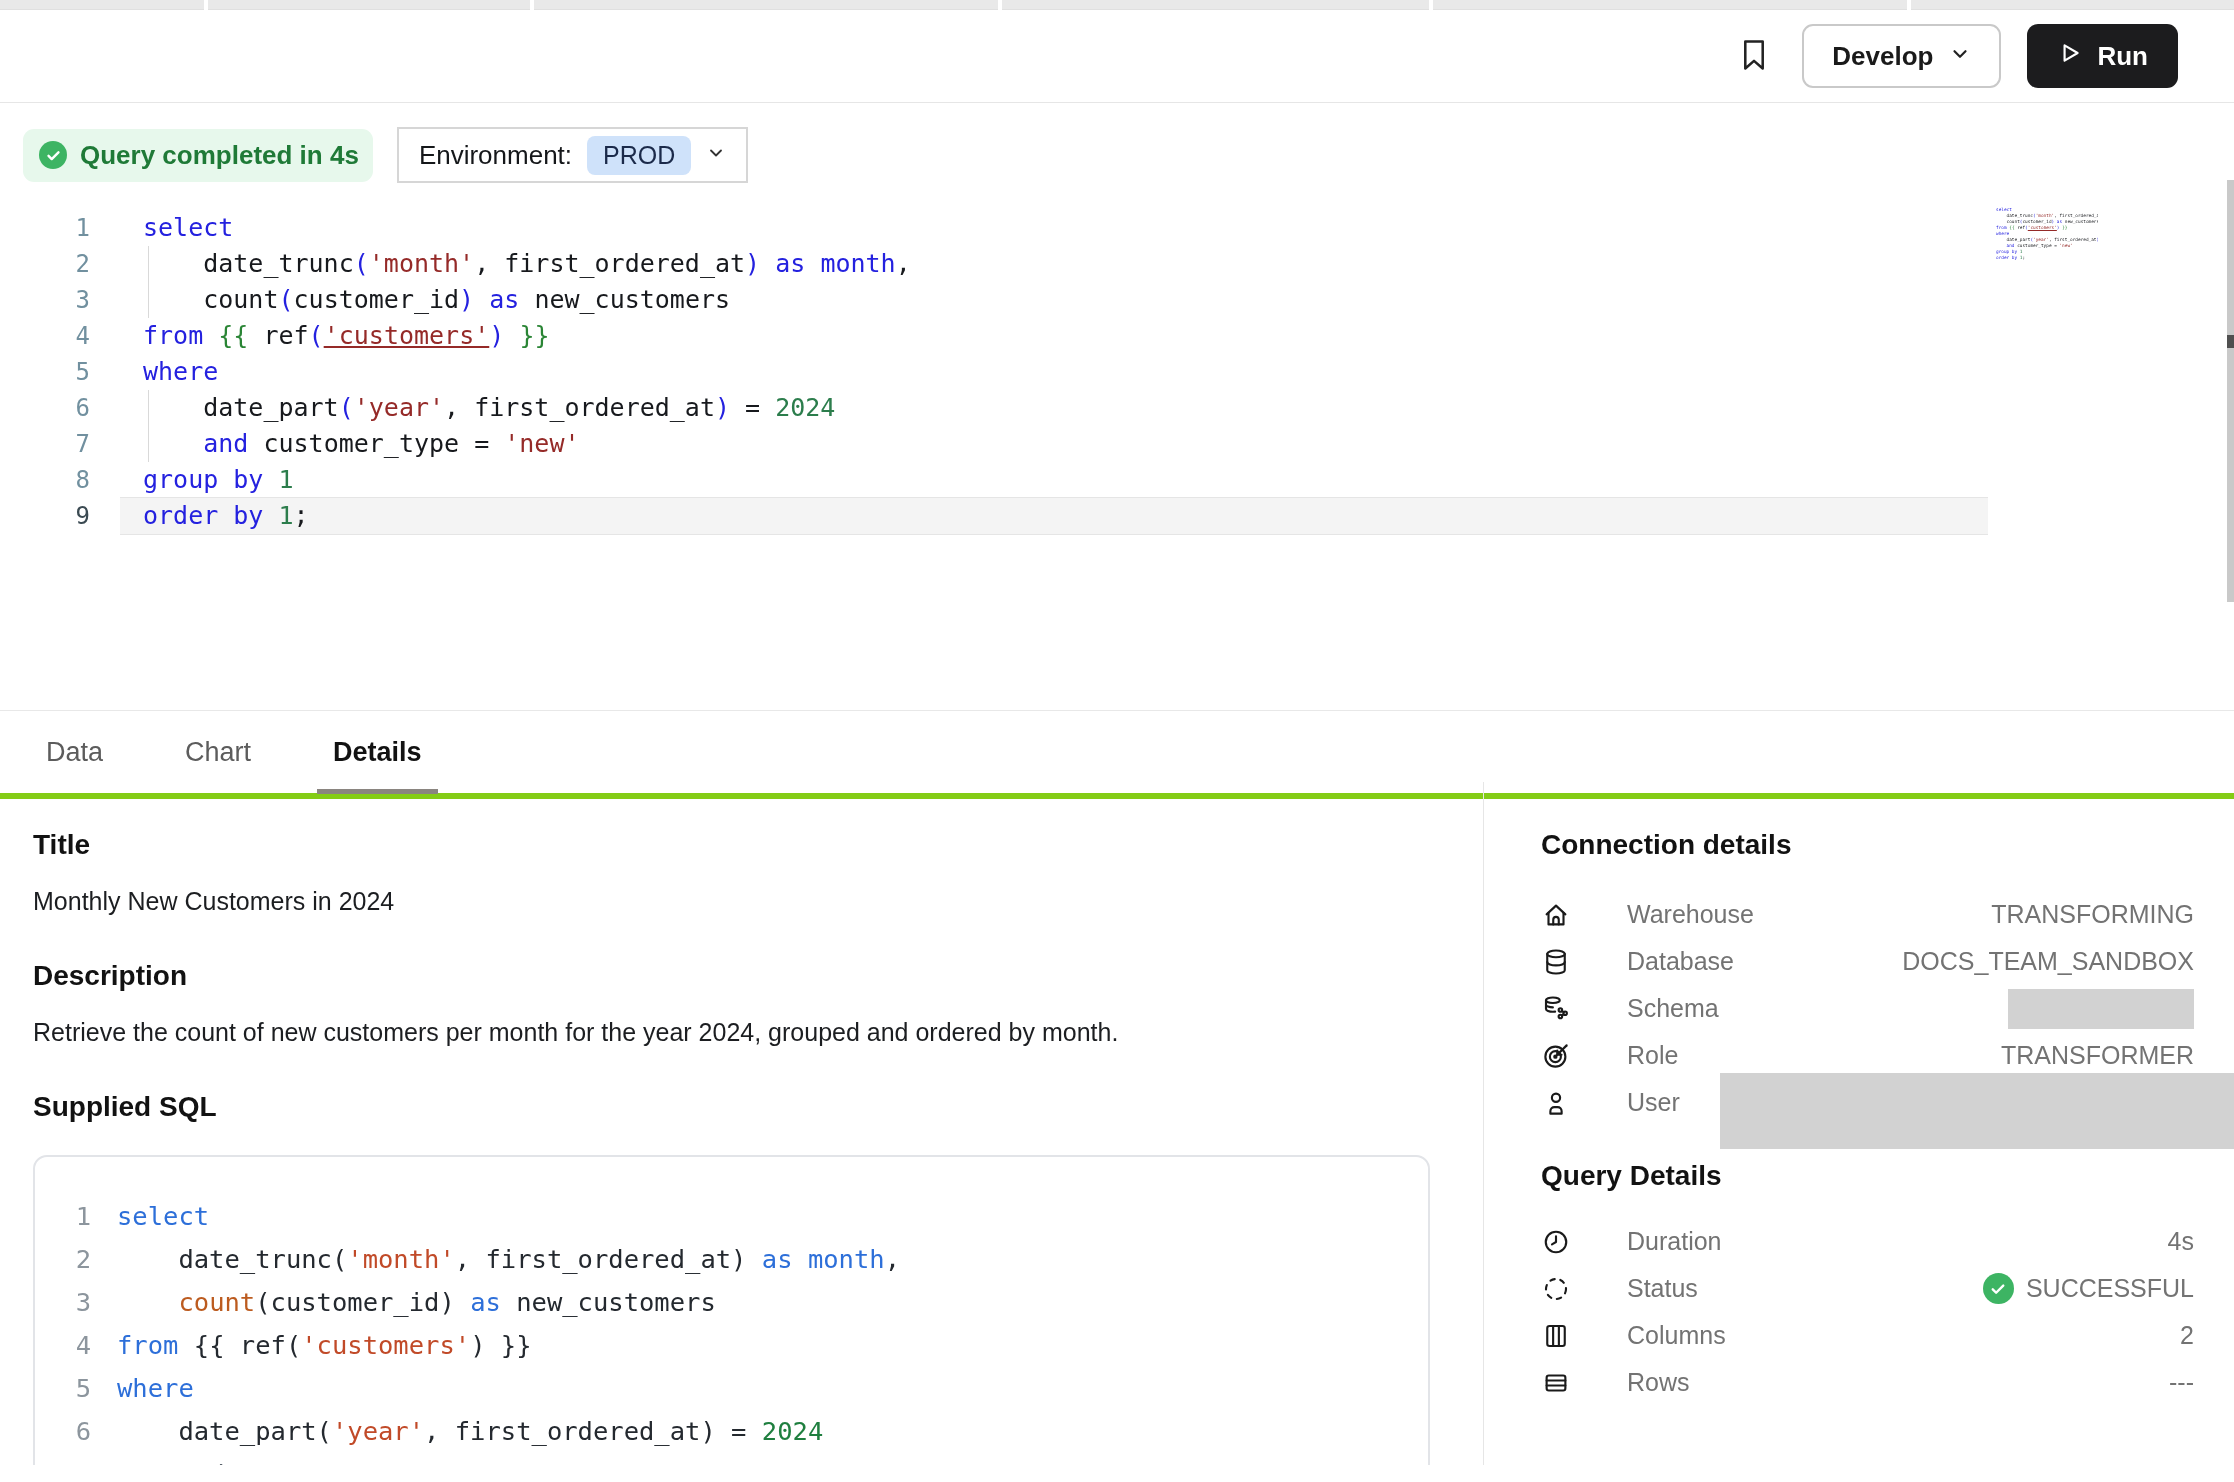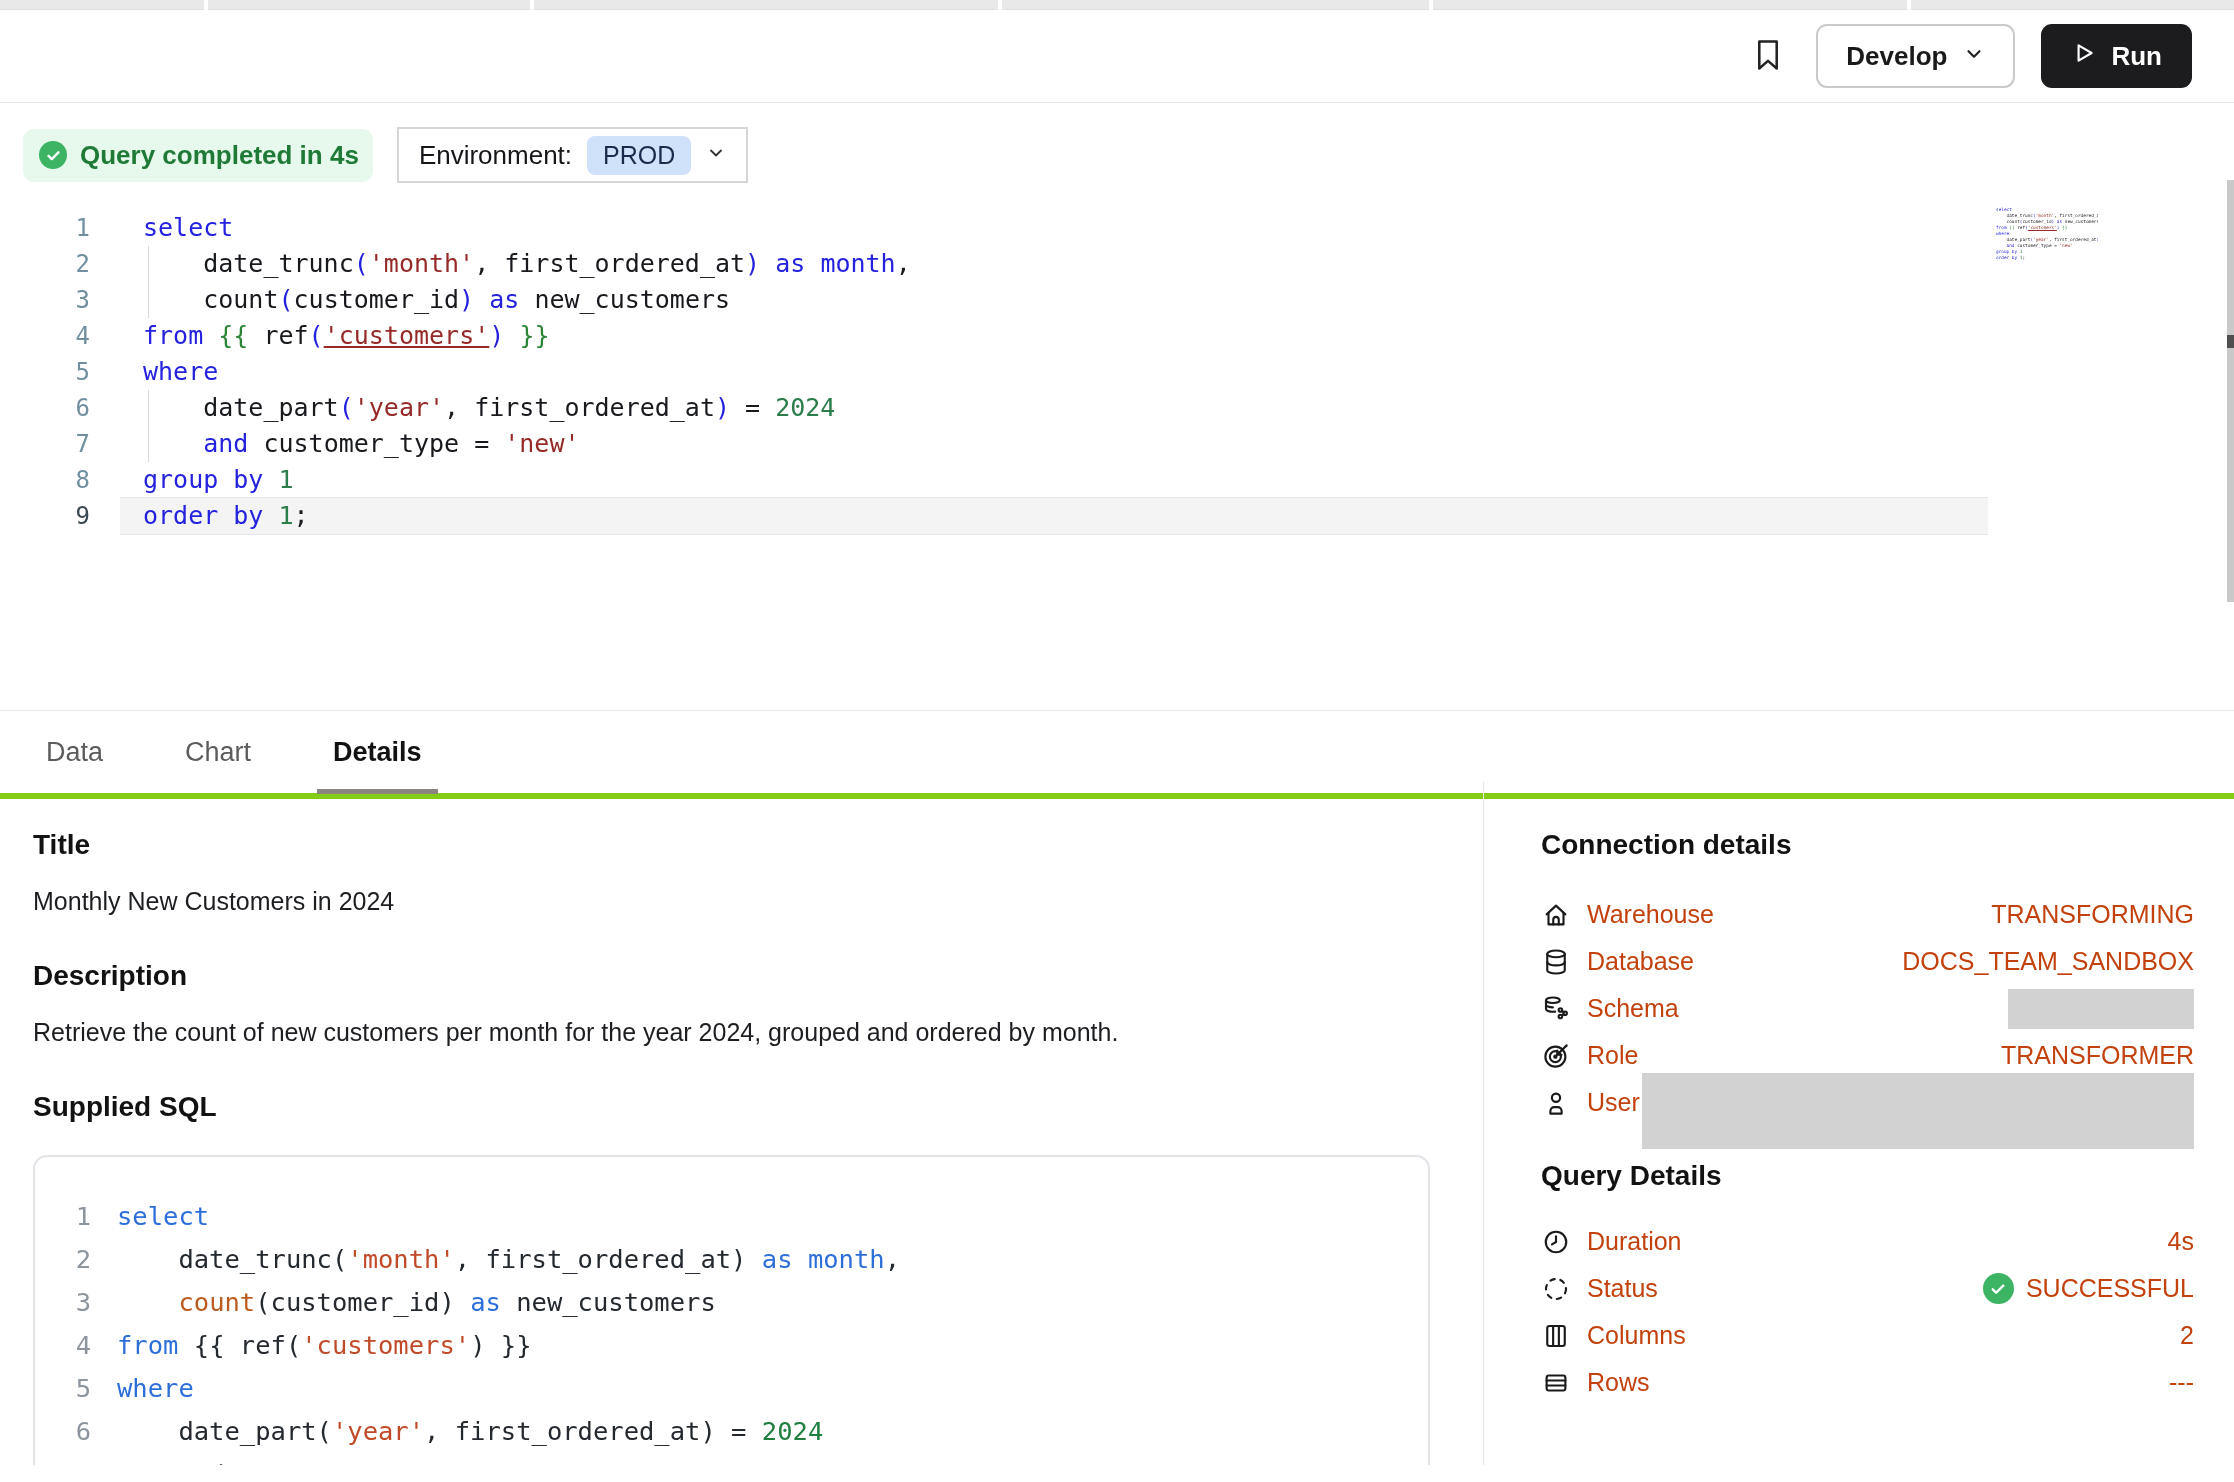--- a/index.html
+++ b/index.html
@@ -7,21 +7,21 @@
   body { font-family:"Liberation Sans", sans-serif; color:#17191d; }
   .page { position:relative; width:2234px; height:1482px; overflow:hidden; background:#fff; }
 
   
   .top-strip { position:absolute; top:0; left:0; width:100%; height:10px; background:#e9e9e9; border-bottom:1px solid #e0e0e0; }
   .strip-gap { position:absolute; top:0; width:4px; height:10px; background:#fff; }
 
   
   .upper { position:absolute; top:10px; left:0; width:100%; height:701px; background:#fff; border-bottom:1px solid #e8e8e8; }
 
-  .top-bar { height:93px; display:flex; align-items:center; justify-content:flex-end; gap:26px; padding-right:42px; border-bottom:1px solid #e6e6e6; background:#fff; }
+  .top-bar { height:93px; display:flex; align-items:center; justify-content:flex-end; gap:26px; padding-right:56px; border-bottom:1px solid #e6e6e6; background:#fff; }
   .icon-btn { width:44px; height:44px; display:flex; align-items:center; justify-content:center; background:none; border:none; cursor:pointer; }
   .btn-develop { display:inline-flex; align-items:center; gap:16px; height:64px; padding:0 28px; background:#fff; border:2px solid #c9c9c9; border-radius:11px; font-family:inherit; font-size:26px; font-weight:600; color:#1a1a1a; cursor:pointer; }
   .btn-run { display:inline-flex; align-items:center; gap:14px; height:64px; padding:0 30px; background:var(--run-bg,#1c1c1e); border:none; border-radius:11px; font-family:inherit; font-size:26px; font-weight:700; color:#fff; cursor:pointer; }
 
   .status-row { display:flex; align-items:center; gap:24px; margin:24px 0 0 23px; }
   .status-pill { display:inline-flex; align-items:center; gap:13px; height:53px; padding:0 14px 0 16px; background:var(--pill-bg,#e7f8ec); border-radius:11px; font-size:26px; font-weight:600; color:var(--pill-text,#1f7a37); }
   .check-circle { display:inline-flex; align-items:center; justify-content:center; width:28px; height:28px; border-radius:50%; background:var(--green-badge,#3db463); flex:0 0 auto; }
   .env-box { display:inline-flex; align-items:center; gap:15px; height:56px; padding:0 20px; background:#fff; border:2px solid #d6d6d6; border-radius:0; cursor:pointer; }
   .env-label { font-size:26px; color:#15171a; }
   .env-chip { background:var(--prod-bg,#cfe2fa); color:#1b2a4a; border-radius:8px; padding:5px 16px; font-size:25px; font-weight:500; }
@@ -68,21 +68,21 @@
   .sql-block { width:1397px; height:420px; border:2px solid #e2e4e8; border-radius:14px; padding:38px 0 0 30px; font-family:"DejaVu Sans Mono", monospace; font-size:25.5px; background:#fff; }
   .sq-line { display:flex; height:43px; line-height:43px; white-space:pre; }
   .sq-line .gut { width:26px; text-align:right; color:var(--sq-gut,#8c959d); flex:0 0 auto; margin-right:26px; }
   .sq-kw { color:var(--sq-kw,#2d6fd9); }
   .sq-fn { color:var(--sq-fn,#bc5b1f); }
   .sq-str { color:var(--sq-str,#c14a28); }
   .sq-num { color:var(--sq-num,#1f7f3f); }
   .sq-gray { color:var(--sq-gray,#59626b); }
   .sq-plain { color:var(--sq-plain,#24292f); }
 
-  .drow { display:flex; align-items:center; height:47px; font-size:25px; color:#c2410c; }
+  .drow { display:flex; align-items:center; height:47px; font-size:25px; color:#737373;gap:40px; }
   .drow .d-icon { width:30px; height:30px; margin-right:16px; flex:0 0 auto; display:inline-flex; }
   .drow .d-icon svg { width:30px; height:30px; }
   .drow .d-label { flex:1; }
   .drow .d-value { text-align:right; white-space:nowrap; display:inline-flex; align-items:center; gap:12px; }
   .redact-sm { width:186px; height:40px; background:var(--redact,#d2d2d2); }
   .redact-lg { width:552px; height:76px; background:var(--redact,#d2d2d2); margin:-14px 0 -30px 0; }
   .badge-check { display:inline-flex; align-items:center; justify-content:center; width:31px; height:31px; border-radius:50%; background:var(--green-badge,#3db463); }
   .qd-head { margin-top:34px; }
 </style>
 </head>

